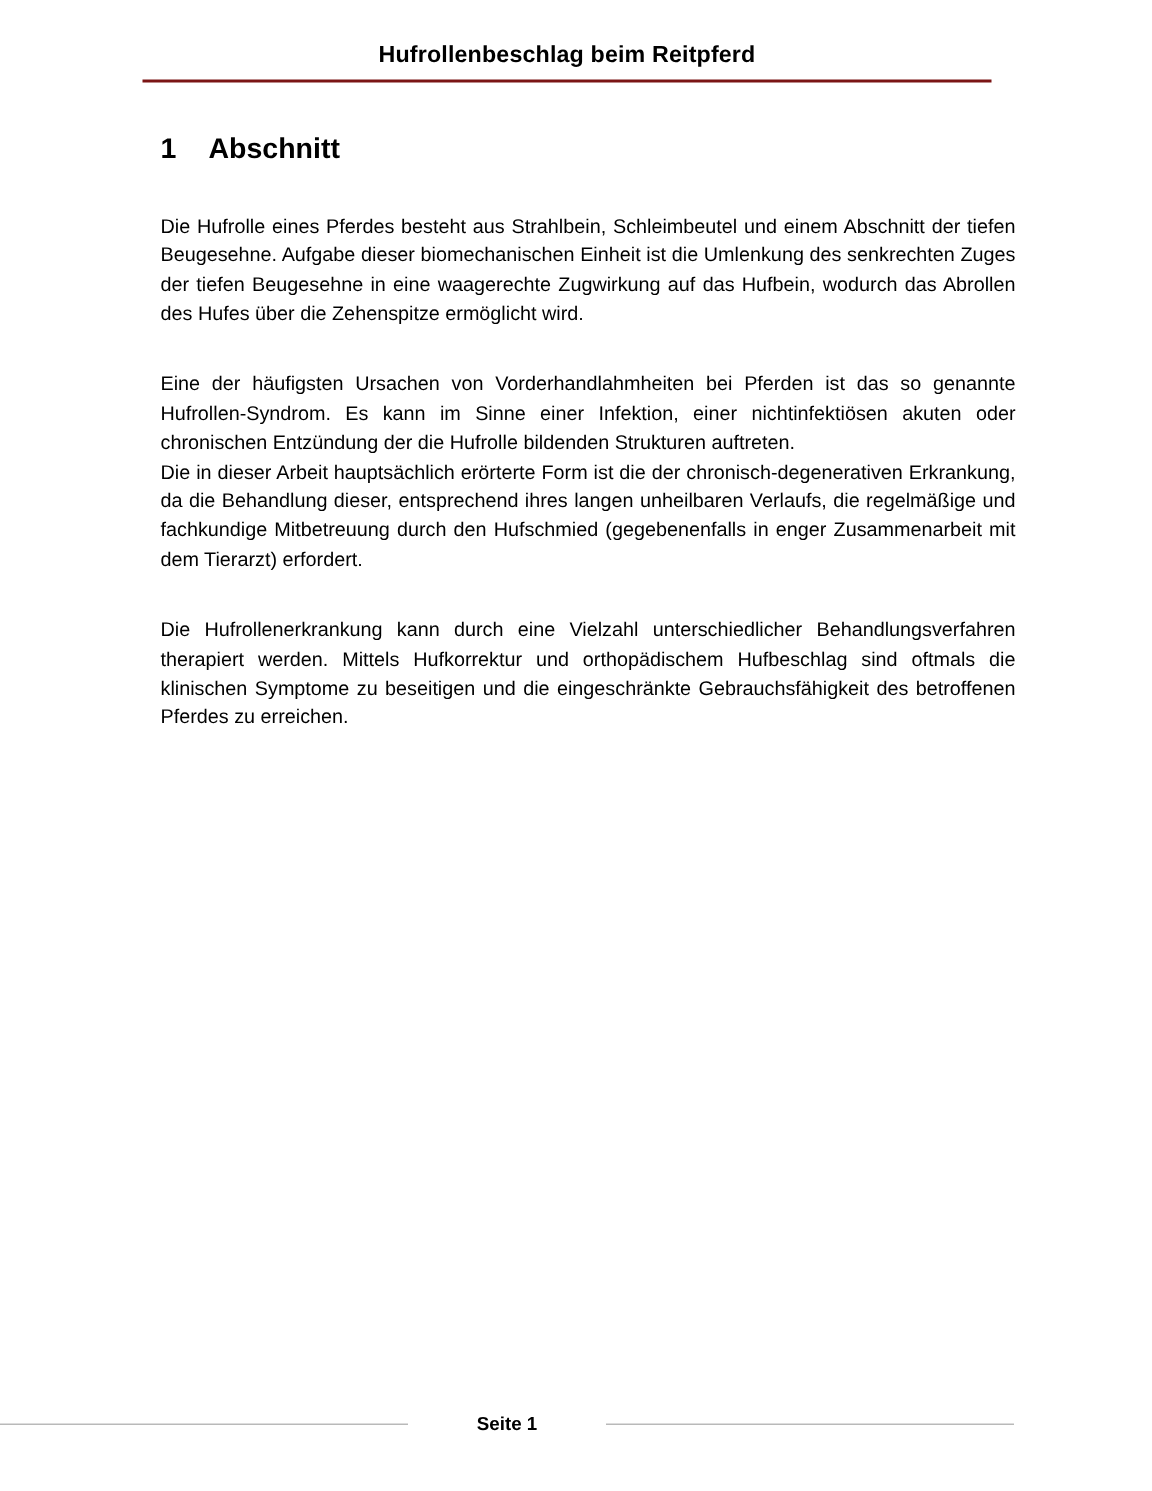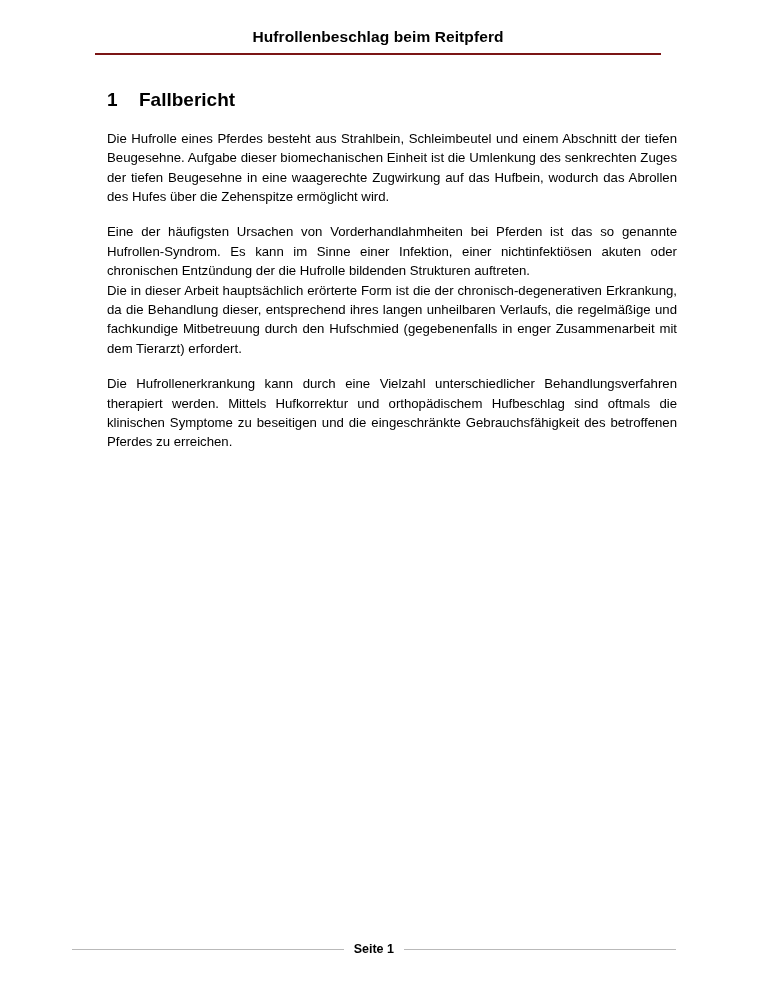--- a/index.html
+++ b/index.html
@@ -71,34 +71,34 @@
     line-height: 1.47;
     text-align: justify;
     text-justify: inter-word;
     margin: 0;
     hyphens: manual;
   }
   .para + .para {
     margin-top: 0;
   }
   .block {
-    margin-top: 16px;
+    margin-top: 28px;
   }
   .block-first {
   }
 
   
   .footer {
     position: absolute;
     left: 0;
     bottom: 38px;
     width: 676px;
     display: flex;
     align-items: center;
-    justify-content: flex-end;
+    justify-content: space-between;
   }
   .footer-line {
     height: 1px;
     background: #b9b9b9;
     flex: 0 0 auto;
     width: 272px;
   }
   .footer-text {
     font-size: 12.5px;
     font-weight: bold;
@@ -114,21 +114,21 @@
 
   <div class="header">
     <div class="header-title">Hufrollenbeschlag beim Reitpferd</div>
     <div class="header-rule"></div>
   </div>
 
   <div class="content">
 
     <h1 class="heading1">
       <span class="num">1</span>
-      <span>Fallbericht</span>
+      <span>Abschnitt</span>
     </h1>
 
     <div class="block block-first">
       <p class="para">Die Hufrolle eines Pferdes besteht aus Strahlbein, Schleimbeutel und einem Abschnitt der tiefen Beugesehne. Aufgabe dieser biomechanischen Einheit ist die Umlenkung des senkrechten Zuges der tiefen Beugesehne in eine waagerechte Zugwirkung auf das Hufbein, wodurch das Abrollen des Hufes über die Zehenspitze ermöglicht wird.</p>
     </div>
 
     <div class="block">
       <p class="para">Eine der häufigsten Ursachen von Vorderhandlahmheiten bei Pferden ist das so genannte Hufrollen-Syndrom. Es kann im Sinne einer Infektion, einer nichtinfektiösen akuten oder chronischen Entzündung der die Hufrolle bildenden Strukturen auftreten.</p>
       <p class="para">Die in dieser Arbeit hauptsächlich erörterte Form ist die der chronisch-degenerativen Erkrankung, da die Behandlung dieser, entsprechend ihres langen unheilbaren Verlaufs, die regelmäßige und fachkundige Mitbetreuung durch den Hufschmied (gegebenenfalls in enger Zusammenarbeit mit dem Tierarzt) erfordert.</p>
     </div>

